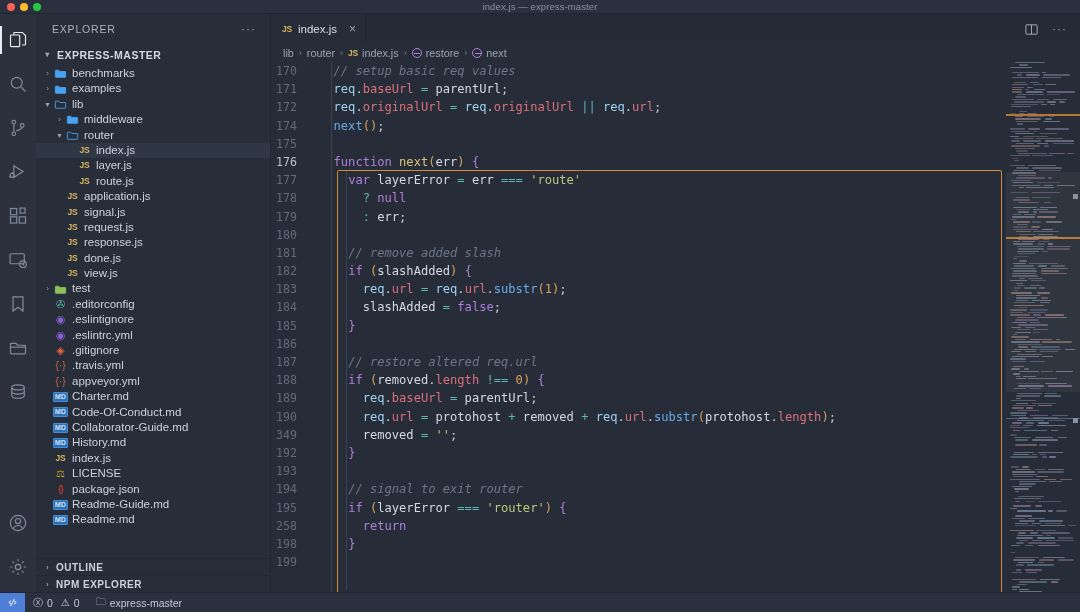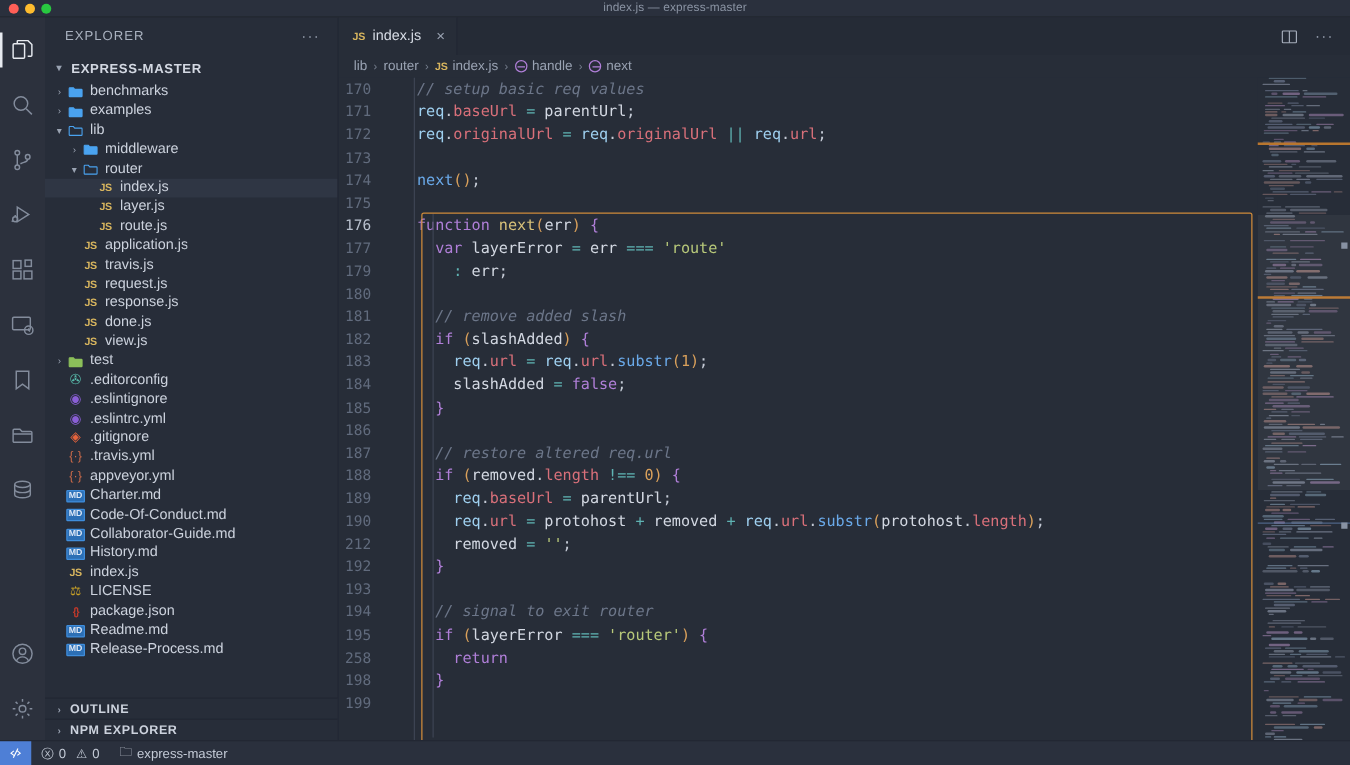--- a/index.html
+++ b/index.html
@@ -367,21 +367,21 @@
               <span class="js-badge">JS</span>
             </span>
             <span class="fname">application.js</span>
           </div>
           <div class="row">
             <span style="display:inline-block;width:18px;flex:0 0 18px"></span>
             <span class="chev"></span>
             <span class="ficon">
               <span class="js-badge">JS</span>
             </span>
-            <span class="fname">travis.js</span>
+            <span class="fname">signal.js</span>
           </div>
           <div class="row">
             <span style="display:inline-block;width:18px;flex:0 0 18px"></span>
             <span class="chev"></span>
             <span class="ficon">
               <span class="js-badge">JS</span>
             </span>
             <span class="fname">request.js</span>
           </div>
           <div class="row">
@@ -521,29 +521,29 @@
               <span class="json-badge">{}</span>
             </span>
             <span class="fname">package.json</span>
           </div>
           <div class="row">
             <span style="display:inline-block;width:6px;flex:0 0 6px"></span>
             <span class="chev"></span>
             <span class="ficon">
               <span class="md-badge">MD</span>
             </span>
+            <span class="fname">Readme-Guide.md</span>
+          </div>
+          <div class="row">
+            <span style="display:inline-block;width:6px;flex:0 0 6px"></span>
+            <span class="chev"></span>
+            <span class="ficon">
+              <span class="md-badge">MD</span>
+            </span>
             <span class="fname">Readme.md</span>
-          </div>
-          <div class="row">
-            <span style="display:inline-block;width:6px;flex:0 0 6px"></span>
-            <span class="chev"></span>
-            <span class="ficon">
-              <span class="md-badge">MD</span>
-            </span>
-            <span class="fname">Release-Process.md</span>
           </div>
         </div>
       <div class="side-footer">
         <div class="foot-sec">
           <span class="chev">›</span>
           <span>OUTLINE</span>
         </div>
         <div class="foot-sec">
           <span class="chev">›</span>
           <span>NPM EXPLORER</span>
@@ -579,52 +579,52 @@
             <span>router</span>
           </span>
           <span class="bc-sep">›</span>
           <span style="display: inline-flex; align-items: center; gap: 4px;">
             <span class="js-badge">JS</span>
             <span>index.js</span>
           </span>
           <span class="bc-sep">›</span>
           <span style="display: inline-flex; align-items: center; gap: 4px;">
             <span class="sym-circle"></span>
-            <span>handle</span>
+            <span>restore</span>
           </span>
           <span class="bc-sep">›</span>
           <span style="display: inline-flex; align-items: center; gap: 4px;">
             <span class="sym-circle"></span>
             <span>next</span>
           </span>
         </div>
 
       <div class="codearea">
         <div class="code-scroll" id="code-scroll">
             <div class="codeline"><div class="lnum">170</div><div class="ltext"><span class="c-plain">  </span><span class="c-comment">// setup basic req values</span></div></div>
             <div class="codeline"><div class="lnum">171</div><div class="ltext"><span class="c-plain">  </span><span class="c-var">req</span><span class="c-punc">.</span><span class="c-prop">baseUrl</span><span class="c-plain"> </span><span class="c-op">=</span><span class="c-plain"> parentUrl</span><span class="c-punc">;</span></div></div>
             <div class="codeline"><div class="lnum">172</div><div class="ltext"><span class="c-plain">  </span><span class="c-var">req</span><span class="c-punc">.</span><span class="c-prop">originalUrl</span><span class="c-plain"> </span><span class="c-op">=</span><span class="c-plain"> </span><span class="c-var">req</span><span class="c-punc">.</span><span class="c-prop">originalUrl</span><span class="c-plain"> </span><span class="c-op">||</span><span class="c-plain"> </span><span class="c-var">req</span><span class="c-punc">.</span><span class="c-prop">url</span><span class="c-punc">;</span></div></div>
-            <div class="codeline"><div class="lnum">173</div><div class="ltext"></div></div>
             <div class="codeline"><div class="lnum">174</div><div class="ltext"><span class="c-plain">  </span><span class="c-builtin">next</span><span class="c-bracket-o">()</span><span class="c-punc">;</span></div></div>
             <div class="codeline"><div class="lnum">175</div><div class="ltext"></div></div>
             <div class="codeline"><div class="lnum current">176</div><div class="ltext"><span class="c-plain">  </span><span class="c-kw">function</span><span class="c-plain"> </span><span class="c-fn">next</span><span class="c-bracket-o">(</span><span class="c-plain">err</span><span class="c-bracket-o">)</span><span class="c-plain"> </span><span class="c-bracket-p">{</span></div></div>
             <div class="codeline"><div class="lnum">177</div><div class="ltext"><span class="c-plain">    </span><span class="c-kw">var</span><span class="c-plain"> layerError </span><span class="c-op">=</span><span class="c-plain"> err </span><span class="c-op">===</span><span class="c-plain"> </span><span class="c-str">'route'</span></div></div>
+            <div class="codeline"><div class="lnum">178</div><div class="ltext"><span class="c-plain">      </span><span class="c-op">?</span><span class="c-plain"> </span><span class="c-kw">null</span></div></div>
             <div class="codeline"><div class="lnum">179</div><div class="ltext"><span class="c-plain">      </span><span class="c-op">:</span><span class="c-plain"> err</span><span class="c-punc">;</span></div></div>
             <div class="codeline"><div class="lnum">180</div><div class="ltext"></div></div>
             <div class="codeline"><div class="lnum">181</div><div class="ltext"><span class="c-plain">    </span><span class="c-comment">// remove added slash</span></div></div>
             <div class="codeline"><div class="lnum">182</div><div class="ltext"><span class="c-plain">    </span><span class="c-kw">if</span><span class="c-plain"> </span><span class="c-bracket-o">(</span><span class="c-plain">slashAdded</span><span class="c-bracket-o">)</span><span class="c-plain"> </span><span class="c-bracket-p">{</span></div></div>
             <div class="codeline"><div class="lnum">183</div><div class="ltext"><span class="c-plain">      </span><span class="c-var">req</span><span class="c-punc">.</span><span class="c-prop">url</span><span class="c-plain"> </span><span class="c-op">=</span><span class="c-plain"> </span><span class="c-var">req</span><span class="c-punc">.</span><span class="c-prop">url</span><span class="c-punc">.</span><span class="c-builtin">substr</span><span class="c-bracket-o">(</span><span class="c-num">1</span><span class="c-bracket-o">)</span><span class="c-punc">;</span></div></div>
             <div class="codeline"><div class="lnum">184</div><div class="ltext"><span class="c-plain">      slashAdded </span><span class="c-op">=</span><span class="c-plain"> </span><span class="c-kw">false</span><span class="c-punc">;</span></div></div>
             <div class="codeline"><div class="lnum">185</div><div class="ltext"><span class="c-plain">    </span><span class="c-bracket-p">}</span></div></div>
             <div class="codeline"><div class="lnum">186</div><div class="ltext"></div></div>
             <div class="codeline"><div class="lnum">187</div><div class="ltext"><span class="c-plain">    </span><span class="c-comment">// restore altered req.url</span></div></div>
             <div class="codeline"><div class="lnum">188</div><div class="ltext"><span class="c-plain">    </span><span class="c-kw">if</span><span class="c-plain"> </span><span class="c-bracket-o">(</span><span class="c-plain">removed</span><span class="c-punc">.</span><span class="c-prop">length</span><span class="c-plain"> </span><span class="c-op">!==</span><span class="c-plain"> </span><span class="c-num">0</span><span class="c-bracket-o">)</span><span class="c-plain"> </span><span class="c-bracket-p">{</span></div></div>
             <div class="codeline"><div class="lnum">189</div><div class="ltext"><span class="c-plain">      </span><span class="c-var">req</span><span class="c-punc">.</span><span class="c-prop">baseUrl</span><span class="c-plain"> </span><span class="c-op">=</span><span class="c-plain"> parentUrl</span><span class="c-punc">;</span></div></div>
             <div class="codeline"><div class="lnum">190</div><div class="ltext"><span class="c-plain">      </span><span class="c-var">req</span><span class="c-punc">.</span><span class="c-prop">url</span><span class="c-plain"> </span><span class="c-op">=</span><span class="c-plain"> protohost </span><span class="c-op">+</span><span class="c-plain"> removed </span><span class="c-op">+</span><span class="c-plain"> </span><span class="c-var">req</span><span class="c-punc">.</span><span class="c-prop">url</span><span class="c-punc">.</span><span class="c-builtin">substr</span><span class="c-bracket-o">(</span><span class="c-plain">protohost</span><span class="c-punc">.</span><span class="c-prop">length</span><span class="c-bracket-o">)</span><span class="c-punc">;</span></div></div>
-            <div class="codeline"><div class="lnum">212</div><div class="ltext"><span class="c-plain">      removed </span><span class="c-op">=</span><span class="c-plain"> </span><span class="c-str">''</span><span class="c-punc">;</span></div></div>
+            <div class="codeline"><div class="lnum">349</div><div class="ltext"><span class="c-plain">      removed </span><span class="c-op">=</span><span class="c-plain"> </span><span class="c-str">''</span><span class="c-punc">;</span></div></div>
             <div class="codeline"><div class="lnum">192</div><div class="ltext"><span class="c-plain">    </span><span class="c-bracket-p">}</span></div></div>
             <div class="codeline"><div class="lnum">193</div><div class="ltext"></div></div>
             <div class="codeline"><div class="lnum">194</div><div class="ltext"><span class="c-plain">    </span><span class="c-comment">// signal to exit router</span></div></div>
             <div class="codeline"><div class="lnum">195</div><div class="ltext"><span class="c-plain">    </span><span class="c-kw">if</span><span class="c-plain"> </span><span class="c-bracket-o">(</span><span class="c-plain">layerError </span><span class="c-op">===</span><span class="c-plain"> </span><span class="c-str">'router'</span><span class="c-bracket-o">)</span><span class="c-plain"> </span><span class="c-bracket-p">{</span></div></div>
             <div class="codeline"><div class="lnum">258</div><div class="ltext"><span class="c-plain">      </span><span class="c-kw">return</span></div></div>
             <div class="codeline"><div class="lnum">198</div><div class="ltext"><span class="c-plain">    </span><span class="c-bracket-p">}</span></div></div>
             <div class="codeline"><div class="lnum">199</div><div class="ltext"></div></div>
             <div class="indent" style="left: 60px; top: 0px; height: 546px; bottom: auto;"></div>
             <div class="indent" style="left: 74.5px; top: 109.2px; height: 418.6px; bottom: auto;"></div>
             <div class="hl-box" style="left: 66px; right: 4px; top: 108.2px; height: 438.8px; border-color: rgb(208, 139, 58);"></div>

